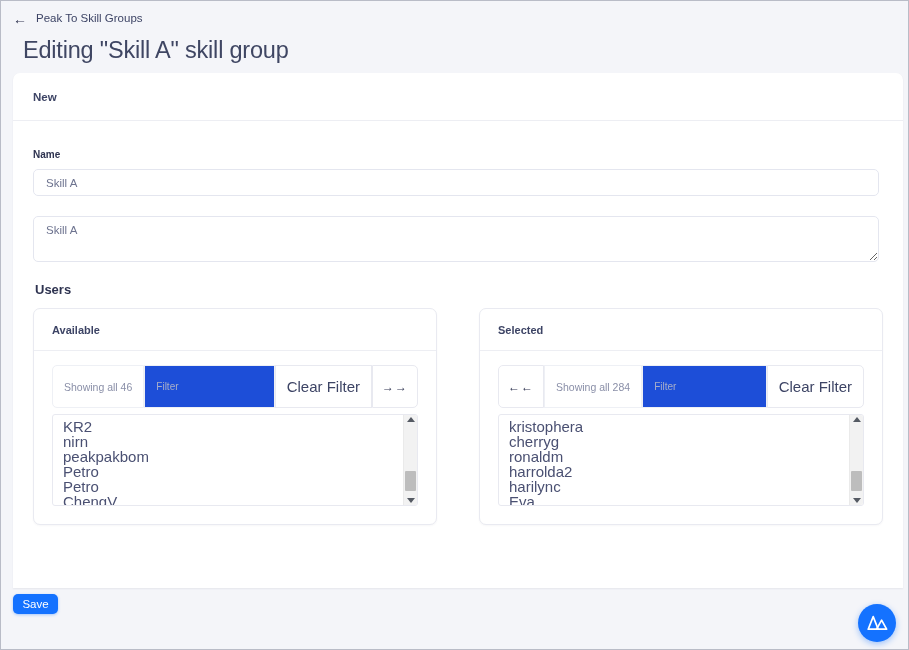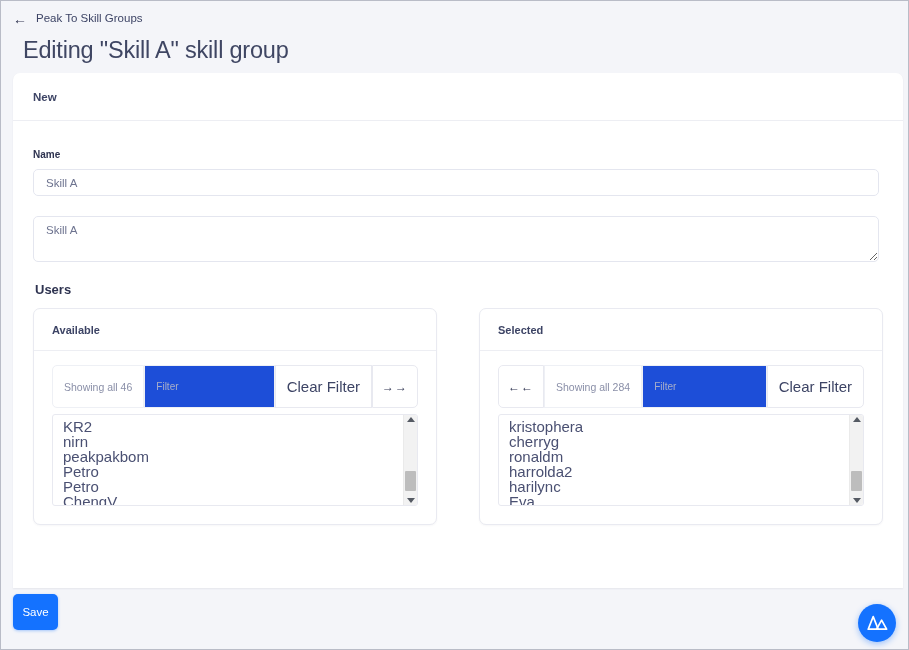--- a/index.html
+++ b/index.html
@@ -240,21 +240,21 @@
     background: #bdbdbd;
     border-radius: 1px;
   }
 
   
   .save-btn {
     position: absolute;
     left: 12px;
     top: 593px;
     width: 45px;
-    height: 36px;
+    height: 20px;
     background: #1472ff;
     color: #fff;
     border: none;
     border-radius: 5px;
     font-family: "Liberation Sans", sans-serif;
     font-size: 11.5px;
     cursor: pointer;
     box-shadow: 0 1px 3px rgba(20,114,255,.35);
   }
   .fab {

